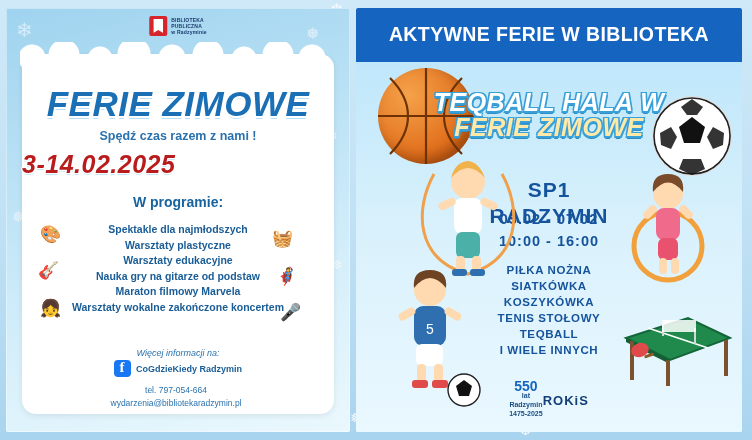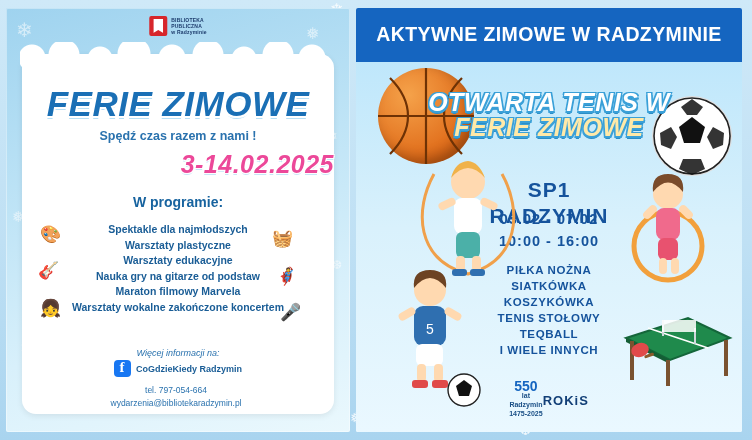--- a/index.html
+++ b/index.html
@@ -67,22 +67,22 @@
     color:#1a6fb5;letter-spacing:.5px;
     text-shadow:
       -1.5px -1.5px 0 #fff, 1.5px -1.5px 0 #fff, -1.5px 1.5px 0 #fff, 1.5px 1.5px 0 #fff,
       0 3px 0 #b8dff5;
   }
   .subtitle{
     position:absolute;top:75px;left:0;right:0;text-align:center;
     font-size:12.5px;font-weight:bold;color:#2a72ae;
   }
   .dates{
-    position:absolute;top:96px;left:0;right:0;text-align:right;
-    font-size:25px;font-weight:bold;font-style:italic;color:#ec4899;
+    position:absolute;top:96px;left:0;right:0;text-align:left;
+    font-size:25px;font-weight:bold;font-style:italic;color:#b91c1c;
     letter-spacing:.5px;
     text-shadow:-1px -1px 0 #fff,1px -1px 0 #fff,-1px 1px 0 #fff,1px 1px 0 #fff,0 2px 0 #c6e6f8;
   }
   .prog-head{
     position:absolute;top:140px;left:0;right:0;text-align:center;
     font-size:14px;font-weight:bold;color:#17639f;
   }
   .prog-list{
     position:absolute;top:168px;left:0;right:0;text-align:center;
     font-size:10.5px;color:#1a5d96;line-height:15.5px;font-weight:600;
@@ -227,21 +227,21 @@
       </div>
       <div class="contact">
         <div>tel. 797-054-664</div>
         <div>wydarzenia@bibliotekaradzymin.pl</div>
       </div>
     </div>
   </div>
 
   <div class="poster" id="posterRight">
     <div class="blue-bar">
-      <span>AKTYWNE ZIMOWE W RADZYMINIE</span>
+      <span>AKTYWNE FERIE W BIBLIOTEKA</span>
     </div>
 
     <div class="rp-body">
 
       <div class="ball" style="left:22px;top:6px;width:96px;height:96px;
             background:radial-gradient(circle at 32% 28%,#f5a24a,#df6a18 70%,#b74f0c);
             box-shadow:inset -6px -6px 12px rgba(0,0,0,.25);">
         <svg width="96" height="96" viewBox="0 0 96 96" style="position:absolute;left:0;top:0;">
           <g stroke="#6e3205" stroke-width="2.2" fill="none">
             <path d="M48 0 V96"></path>
@@ -258,21 +258,21 @@
           <circle cx="39" cy="39" r="38" fill="#fff" stroke="#222" stroke-width="1.6"></circle>
           <polygon points="39,20 52,30 47,46 31,46 26,30" fill="#111"></polygon>
           <polygon points="39,2 50,10 44,18 34,18 28,10" fill="#111" opacity=".85"></polygon>
           <polygon points="7,36 18,30 24,40 18,52 8,48" fill="#111" opacity=".85"></polygon>
           <polygon points="71,36 60,30 54,40 60,52 70,48" fill="#111" opacity=".85"></polygon>
           <polygon points="30,62 48,62 52,72 39,78 26,72" fill="#111" opacity=".85"></polygon>
         </svg>
       </div>
 
       <div class="hall-title">
-        <div class="l1">OTWARTA TENIS W</div>
+        <div class="l1">TEQBALL HALA W</div>
         <div class="l2">FERIE ZIMOWE</div>
       </div>
 
       <div class="school">
         <div>SP1</div>
         <div>RADZYMIN</div>
       </div>
 
       <div class="times">
         <div>03.02 - 07.02</div>

